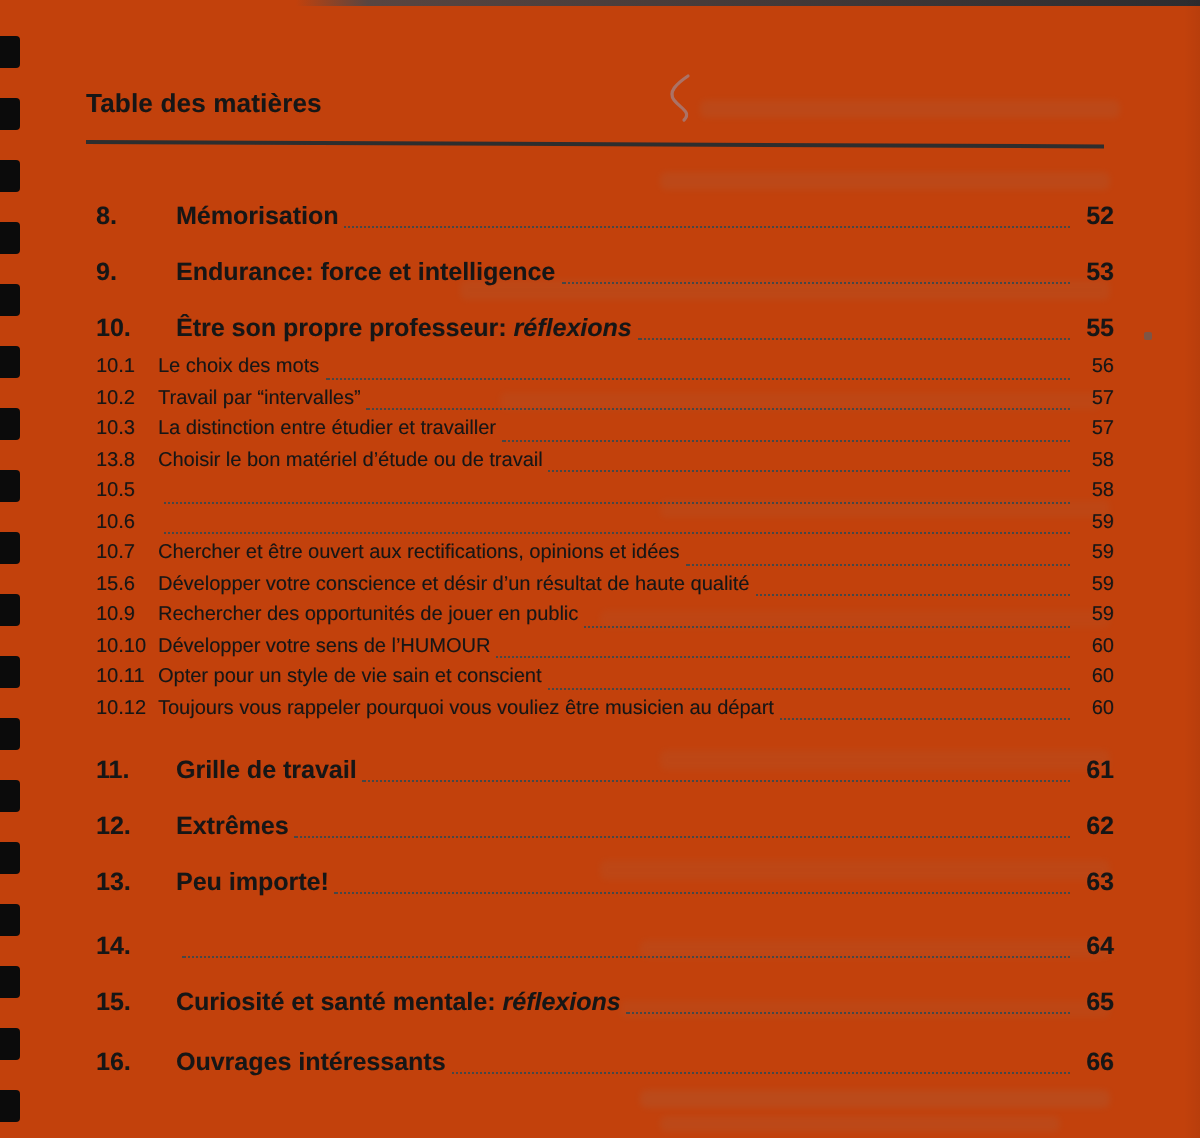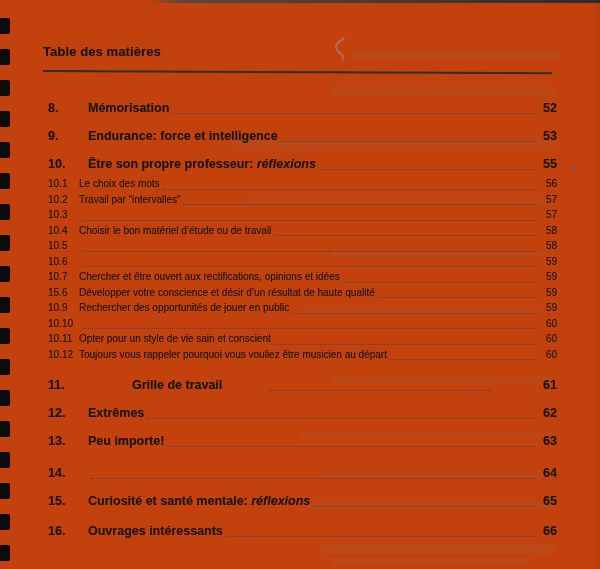--- a/index.html
+++ b/index.html
@@ -37,21 +37,21 @@
   .entry .it{font-style:italic;}
   .entry .leader{flex:1 1 auto;min-width:8px;height:4px;margin:0 2px 2px 3px;
     border-bottom:1.6px dotted #474747;}
   .entry .pg{flex:0 0 auto;min-width:20px;text-align:right;}
 
   .lv1{font-size:12.5px;font-weight:bold;line-height:15px;margin-top:13px;}
   .lv1 .num{width:40px;}
   .lv2{font-size:10px;font-weight:normal;line-height:15.5px;margin-top:0;}
   .lv2 .num{width:31px;}
   .lv1 + .lv2{margin-top:4px;}
-  .lv2 + .lv1{margin-top:16px;gap:44px;}
+  .lv2 + .lv1{margin-top:16px;}
   .entry:first-child{margin-top:29px;}
   .entry:nth-child(19){margin-top:17px;}
   .entry:nth-child(21){margin-top:15px;}
 </style>
 </head>
 <body>
 
 <div class="screen">
 
   <div class="binding">
@@ -126,25 +126,26 @@
           <span class="pg">56</span>
         </div>
         <div class="entry lv2">
           <span class="num">10.2</span>
           <span class="title"><span>Travail par “intervalles”</span></span>
           <span class="leader"></span>
           <span class="pg">57</span>
         </div>
         <div class="entry lv2">
           <span class="num">10.3</span>
+          <span class="title"><span>La distinction entre étudier et travailler</span></span>
           <span class="leader"></span>
           <span class="pg">57</span>
         </div>
         <div class="entry lv2">
-          <span class="num">10.4</span>
+          <span class="num">13.8</span>
           <span class="title"><span>Choisir le bon matériel d’étude ou de travail</span></span>
           <span class="leader"></span>
           <span class="pg">58</span>
         </div>
         <div class="entry lv2">
           <span class="num">10.5</span>
           <span class="leader"></span>
           <span class="pg">58</span>
         </div>
         <div class="entry lv2">
@@ -165,20 +166,21 @@
           <span class="pg">59</span>
         </div>
         <div class="entry lv2">
           <span class="num">10.9</span>
           <span class="title"><span>Rechercher des opportunités de jouer en public</span></span>
           <span class="leader"></span>
           <span class="pg">59</span>
         </div>
         <div class="entry lv2">
           <span class="num">10.10</span>
+          <span class="title"><span>Développer votre sens de l’HUMOUR</span></span>
           <span class="leader"></span>
           <span class="pg">60</span>
         </div>
         <div class="entry lv2">
           <span class="num">10.11</span>
           <span class="title"><span>Opter pour un style de vie sain et conscient</span></span>
           <span class="leader"></span>
           <span class="pg">60</span>
         </div>
         <div class="entry lv2">

